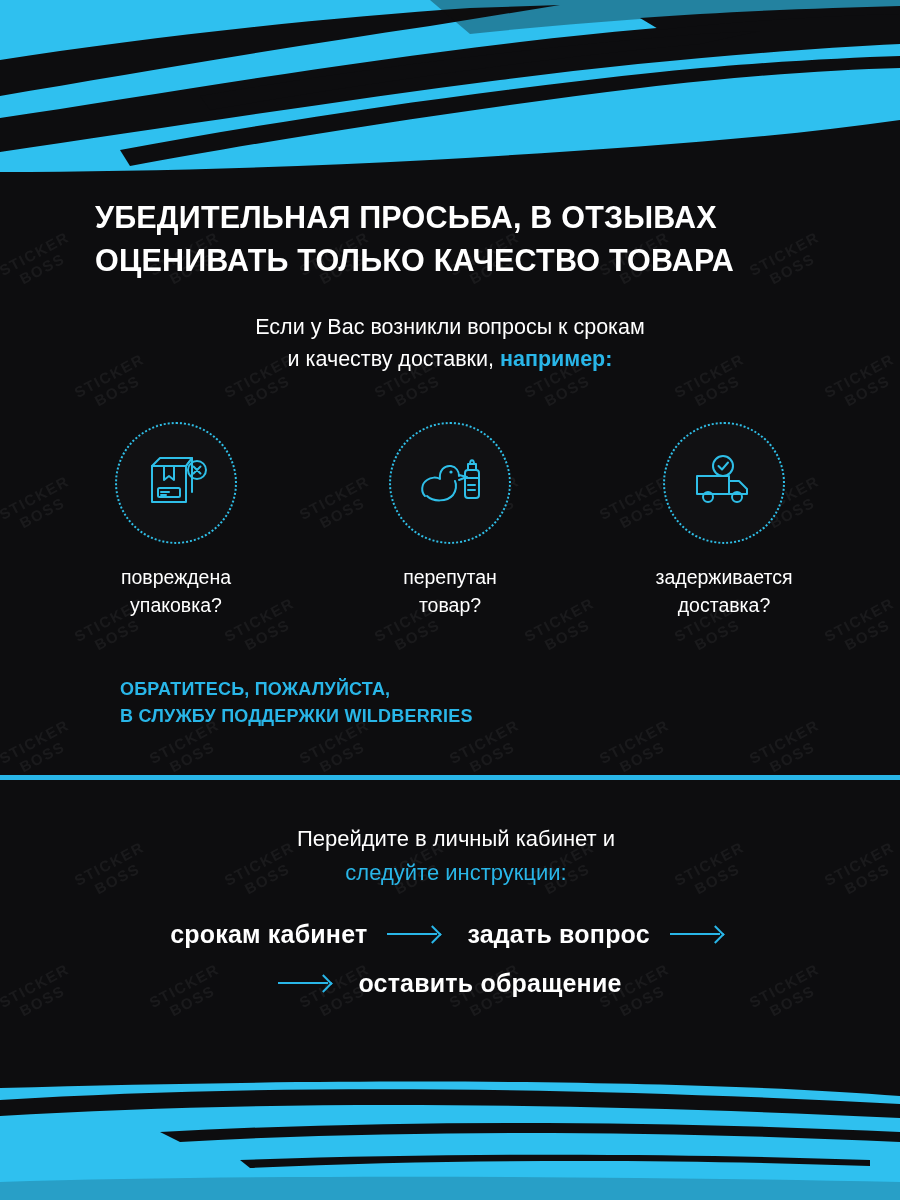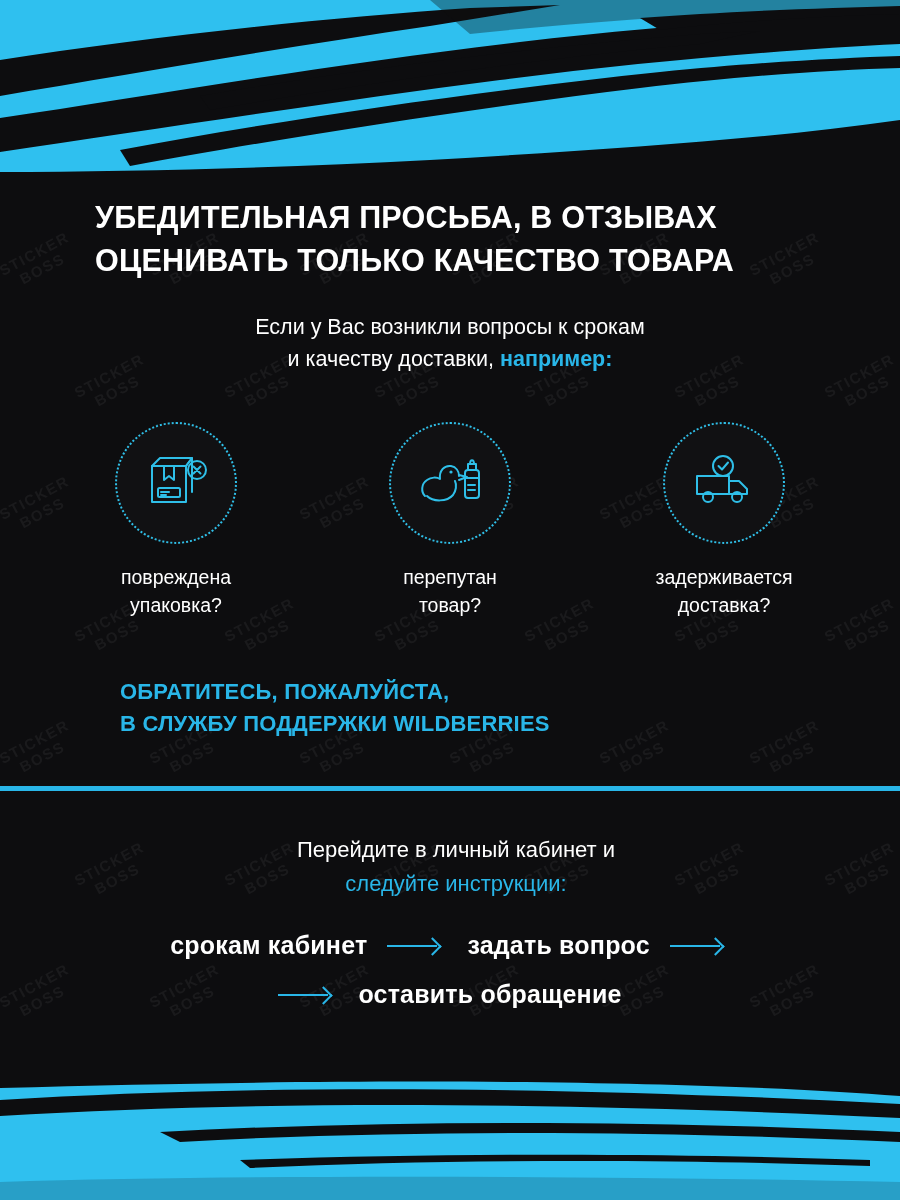--- a/index.html
+++ b/index.html
@@ -113,21 +113,21 @@
     line-height: 1.42;
     font-weight: 400;
     white-space: pre-line;
   }
 
   
   .cta {
     margin: 0;
     padding: 57px 40px 0 120px;
     color: #29b6e8;
-    font-size: 22px;
+    font-size: 18px;
     font-weight: 700;
     line-height: 1.45;
     letter-spacing: 0.2px;
   }
 
   
   .divider {
     margin: 46px 0 0 0;
     height: 5px;
     background: #29b6e8;

